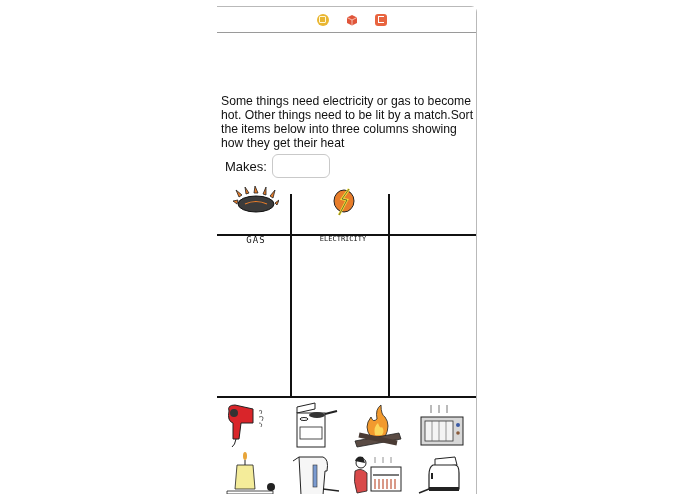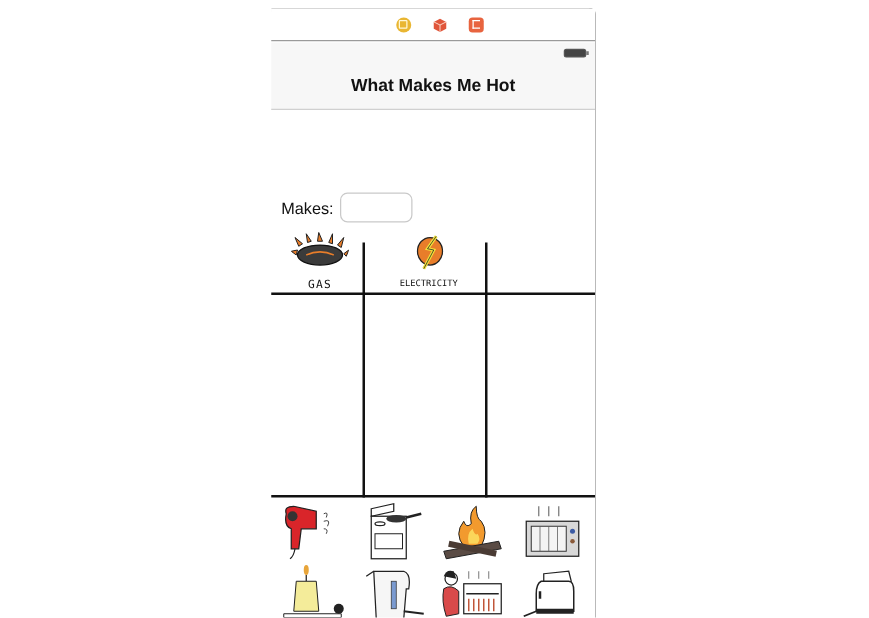--- a/index.html
+++ b/index.html
@@ -49,21 +49,21 @@
       width: 58px; height: 24px; border: 1px solid #c9c9c9; border-radius: 6px; background: #fff;
       font-family: "Liberation Sans", sans-serif;
     }
 
     .grid { position: absolute; left: 0; top: 178px; width: 260px; height: 213px; }
     .hline { position: absolute; left: 0; width: 259px; height: 2px; background: #111; }
     .vline { position: absolute; width: 2px; background: #111; }
 
     .col-head { position: absolute; top: 0; display: flex; flex-direction: column; align-items: center; }
     .col-head .pic { width: 46px; height: 34px; }
-    .col-head .lbl { font-family: "DejaVu Sans Mono", monospace; font-size: 9px; letter-spacing: 1px; color: #111; margin-top: 4px; }
+    .col-head .lbl { font-family: "DejaVu Sans Mono", monospace; font-size: 9px; letter-spacing: 1px; color: #111; margin-top: 16px; }
     .col-head .lbl.small { font-size: 7px; letter-spacing: 0; }
 
     .items { position: absolute; left: 0; top: 393px; width: 260px; height: 101px; display: grid;
       grid-template-columns: repeat(4, 62px); grid-template-rows: 50px 50px; column-gap: 2px; padding-left: 3px; }
     .item { display: flex; align-items: center; justify-content: center; }
     .item svg { width: 56px; height: 48px; }
   </style>
 </head>
 <body>
 
@@ -73,25 +73,22 @@
     <div class="dock-icon vc"></div>
     <div class="dock-icon cube">
       <svg width="12" height="12" viewBox="0 0 12 12">
           <path d="M6 1 L11 3.5 L11 9 L6 11.5 L1 9 L1 3.5 Z" fill="#e0553a"></path>
           <path d="M6 6 L6 11.5 M1 3.5 L6 6 L11 3.5" stroke="#fbd7c9" stroke-width="0.8" fill="none"></path>
         </svg>
     </div>
     <div class="dock-icon exit"></div>
   </div>
 
-  <div class="navbar">
-    <div class="battery"></div>
-    <div class="nav-title">What Makes Me Hot</div>
-  </div>
-
+
+  <div class="instructions">Some things need electricity or gas to become hot. Other things need to be lit by a match.Sort the items below into three columns showing how they get their heat</div>
 
   <div class="point-row">
     <span class="point-label">Makes:</span>
     <input class="point-input" type="text" value="" style="">
   </div>
 
   <div class="grid">
     <div class="col-head" style="left:6px; width:66px;">
       <svg class="pic" viewBox="0 0 46 34">
         <g fill="#e87d2a" stroke="#222" stroke-width="0.8">

